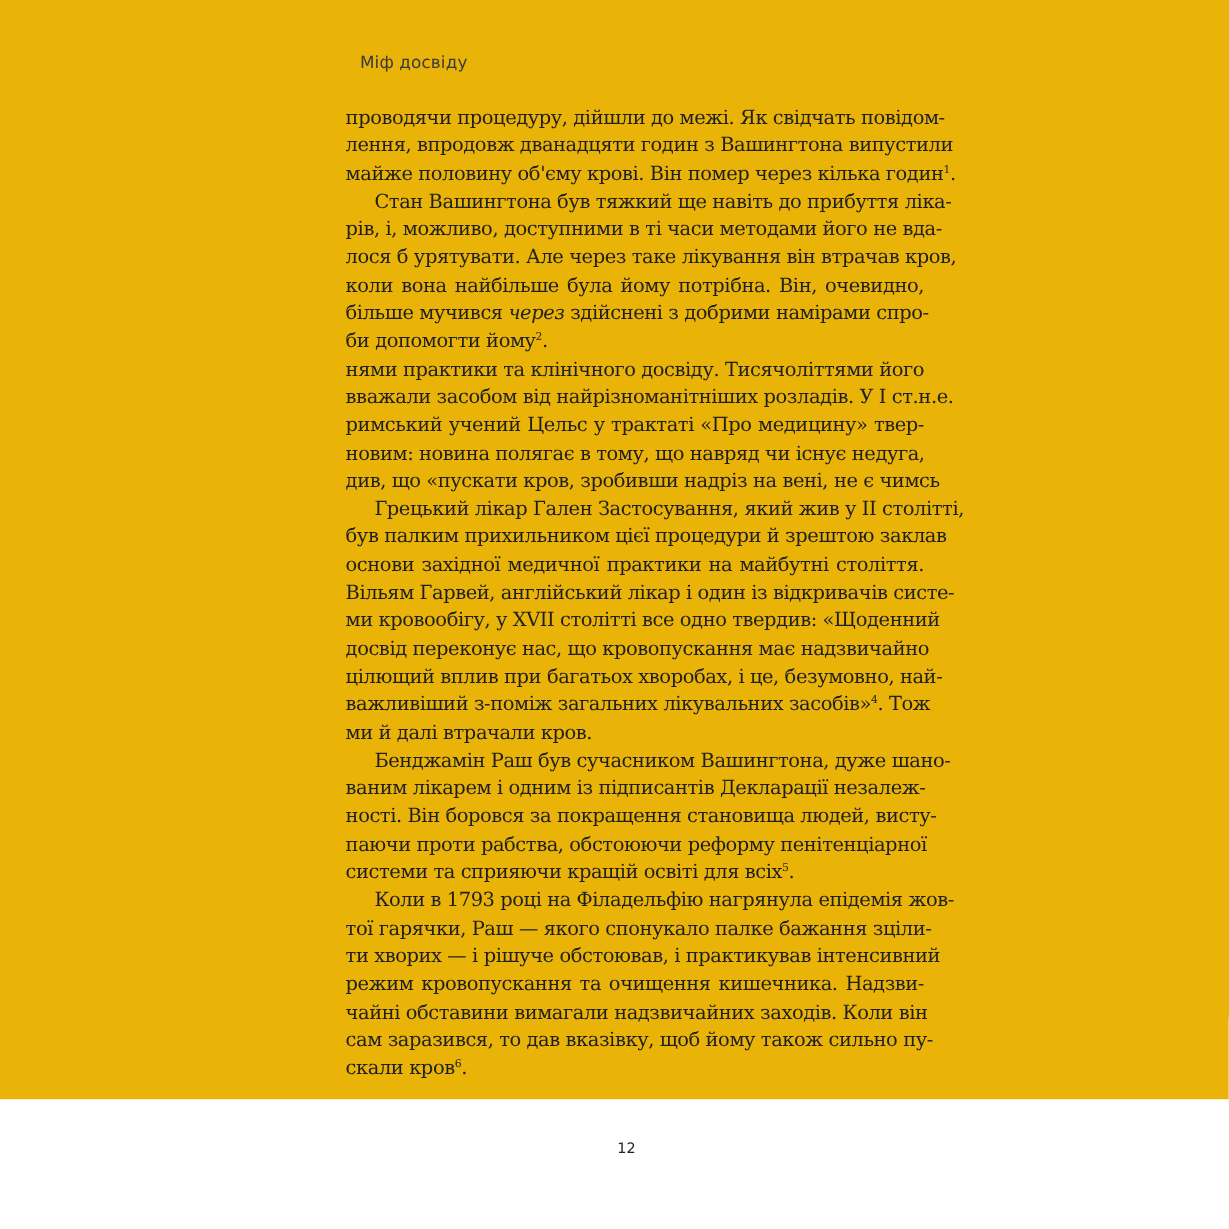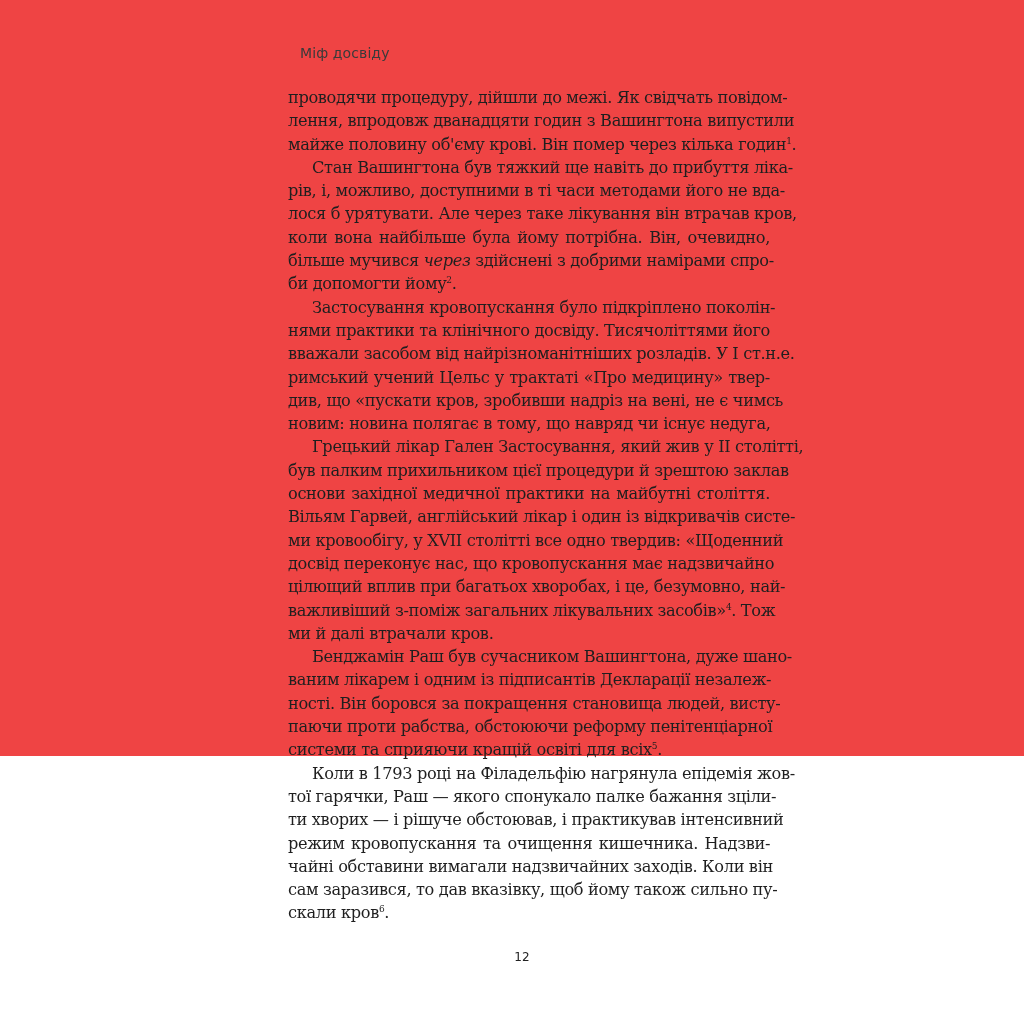--- a/index.html
+++ b/index.html
@@ -1,17 +1,17 @@
 <!DOCTYPE html>
 <html><head>
 <meta charset="utf-8">
 <style>
   html, body { margin: 0; padding: 0; background: #ffffff; }
   body { width: 1024px; height: 1024px; position: relative; overflow: hidden; }
-  .page { position: absolute; left: 0; top: 0; width: 1024px; height: 756px; background: #ef4444; }
+  .page { position: absolute; left: 0; top: 0; width: 1024px; height: 916px; background: #eab308; }
   .running-head {
     position: absolute; left: 300px; top: 45px;
     font-family: "DejaVu Sans", sans-serif; font-size: 14px; color: #3a3a3a;
     letter-spacing: 0.1px;
   }
   .body-text {
     position: absolute; left: 288px; top: 86px; width: 482px;
     font-family: "DejaVu Serif", serif; font-size: 16.2px; line-height: 23.3px;
     color: #1f1f1f;
   }
@@ -46,26 +46,25 @@
     <div>
       <span class="line indent">Стан Вашингтона був тяжкий ще навіть до прибуття ліка-</span>
       <span class="line">рів, і, можливо, доступними в ті часи методами його не вда-</span>
       <span class="line">лося б урятувати. Але через таке лікування він втрачав кров,</span>
       <span class="line">коли вона найбільше була йому потрібна. Він, очевидно,</span>
       <span class="line"><span>більше мучився </span><em>через</em><span> здійснені з добрими намірами спро-</span></span>
       <span class="line last"><span>би допомогти йому</span><sup>2</sup><span>.</span></span>
     </div>
 
     <div>
-      <span class="line indent">Застосування кровопускання було підкріплено поколін-</span>
       <span class="line">нями практики та клінічного досвіду. Тисячоліттями його</span>
       <span class="line">вважали засобом від найрізноманітніших розладів. У I ст.н.е.</span>
       <span class="line">римський учений Цельс у трактаті «Про медицину» твер-</span>
+      <span class="line">новим: новина полягає в тому, що навряд чи існує недуга,</span>
       <span class="line">див, що «пускати кров, зробивши надріз на вені, не є чимсь</span>
-      <span class="line">новим: новина полягає в тому, що навряд чи існує недуга,</span>
     </div>
 
     <div>
       <span class="line indent">Грецький лікар Гален Застосування, який жив у II столітті,</span>
       <span class="line">був палким прихильником цієї процедури й зрештою заклав</span>
       <span class="line">основи західної медичної практики на майбутні століття.</span>
       <span class="line">Вільям Гарвей, англійський лікар і один із відкривачів систе-</span>
       <span class="line">ми кровообігу, у XVII столітті все одно твердив: «Щоденний</span>
       <span class="line">досвід переконує нас, що кровопускання має надзвичайно</span>
       <span class="line">цілющий вплив при багатьох хворобах, і це, безумовно, най-</span>

